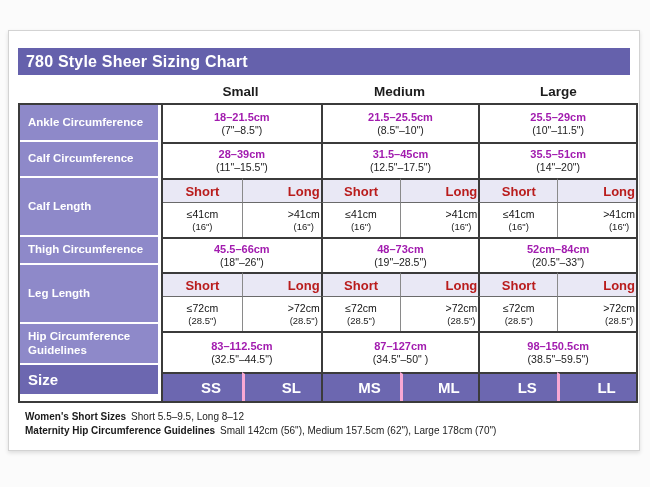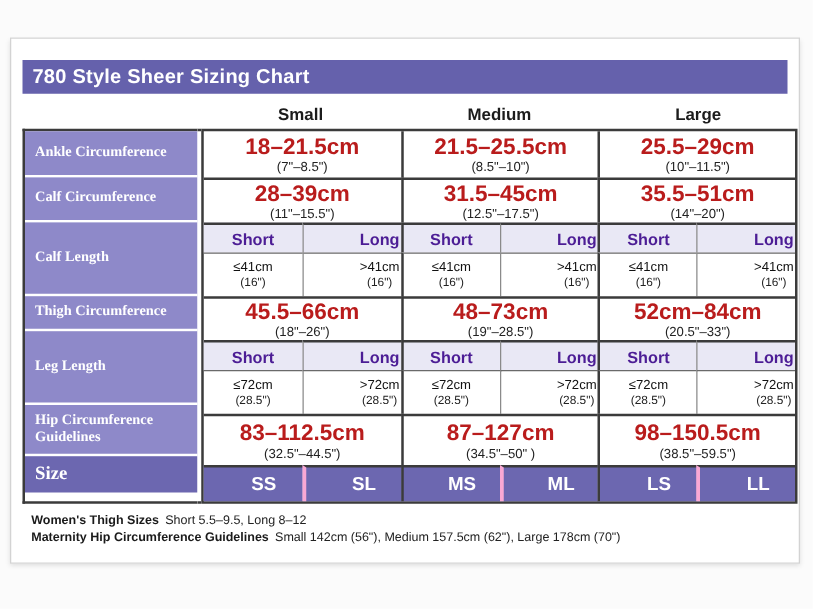--- a/index.html
+++ b/index.html
@@ -8,42 +8,42 @@
     border:1px solid #d3d3d3;box-shadow:0 2px 4px rgba(0,0,0,0.12);box-sizing:border-box;
     padding:17px 0 0 9px;}
   .title-bar{width:612px;height:27px;background:#6561ac;color:#ffffff;font-weight:700;
     font-size:16px;line-height:27px;padding-left:8px;box-sizing:border-box;letter-spacing:0.2px;}
   .size-header-row{display:flex;width:620px;margin-top:5px;height:23px;align-items:center;}
   .shr-spacer{width:143px;}
   .shr-cell{width:159px;text-align:center;font-weight:700;font-size:13.5px;color:#1c1c1c;}
   .sizing-table{display:flex;width:620px;}
   
   .label-col{width:140px;box-sizing:border-box;border:2px solid #3b3b3b;border-right:none;
-    background:#ffffff;height:300px;display:flex;flex-direction:column;font-family:Liberation Serif, serif;}
+    background:#ffffff;height:300px;display:flex;flex-direction:column;}
   .lc{background:#8e89c9;color:#ffffff;font-weight:700;font-size:11.5px;display:flex;
     align-items:center;padding-left:8px;box-sizing:border-box;border-bottom:2px solid #ffffff;
     line-height:1.15;}
   .lc.last{border-bottom:none;}
   .lc.size-lbl{background:#6c67b0;font-size:15px;}
   .gap-col{width:3px;background:#ffffff;border-top:2px solid #3b3b3b;border-bottom:2px solid #3b3b3b;box-sizing:border-box;height:300px;}
   
   .data-grid{width:477px;height:300px;box-sizing:border-box;border:2px solid #3b3b3b;background:#ffffff;
     display:grid;grid-template-columns:repeat(6,1fr);
     grid-template-rows:37px 36px 24px 35px 35px 24px 35px 41px 29px;}
   .cell{display:flex;flex-direction:column;justify-content:center;align-items:center;
     box-sizing:border-box;text-align:center;}
   .span2{grid-column:span 2;}
   .bt2{border-top:2px solid #3b3b3b;}
   .bt1{border-top:1px solid #6a6a6a;}
   .bl2{border-left:2px solid #3b3b3b;}
   .bl1{border-left:1px solid #8a8a8a;padding-left:44px;}
   .bld1{border-left:3px solid #f9a8d4;}
-  .cm{font-weight:700;font-size:18px;color:#b91c1c;line-height:1.25;}
+  .cm{font-weight:700;font-size:11px;color:#a21caf;line-height:1.25;}
   .in{font-size:10.5px;color:#222;line-height:1.1;}
-  .sub{background:#e9e8f5;font-weight:700;font-size:13px;color:#4c1d95;}
+  .sub{background:#e9e8f5;font-weight:700;font-size:13px;color:#b91c1c;}
   .scm{font-weight:400;font-size:10.5px;color:#111;line-height:1.3;}
   .sin{font-size:9.5px;color:#222;line-height:1.1;}
   .size-cell{background:#6c67b0;color:#ffffff;font-weight:700;font-size:15px;padding-left:17px;}
   
   .notes{margin-left:7px;margin-top:7px;font-size:10px;color:#222;}
   .note-line{line-height:14px;}
   .note-label{font-weight:700;margin-right:5px;color:#1a1a1a;}
 </style>
 </head>
 <body>
@@ -198,20 +198,20 @@
       <div class="cell size-cell bt2 bl2">MS</div>
       <div class="cell size-cell bt2 bld1">ML</div>
       <div class="cell size-cell bt2 bl2">LS</div>
       <div class="cell size-cell bt2 bld1">LL</div>
 
     </div>
   </div>
 
   <div class="notes">
     <div class="note-line">
-      <span class="note-label">Women's Thigh Sizes</span><span>Short 5.5–9.5, Long 8–12</span>
+      <span class="note-label">Women's Short Sizes</span><span>Short 5.5–9.5, Long 8–12</span>
     </div>
     <div class="note-line">
       <span class="note-label">Maternity Hip Circumference Guidelines</span><span>Small 142cm (56"), Medium 157.5cm (62"), Large 178cm (70")</span>
     </div>
   </div>
 
 </div>
 
 </body></html>

